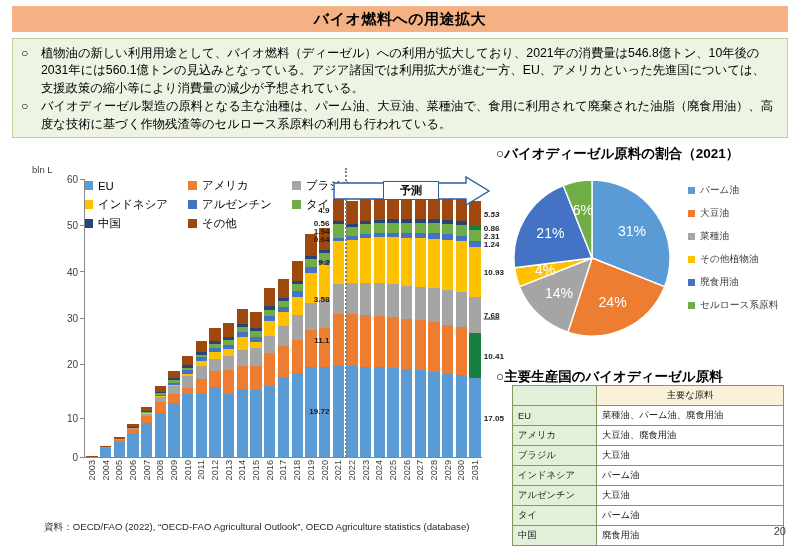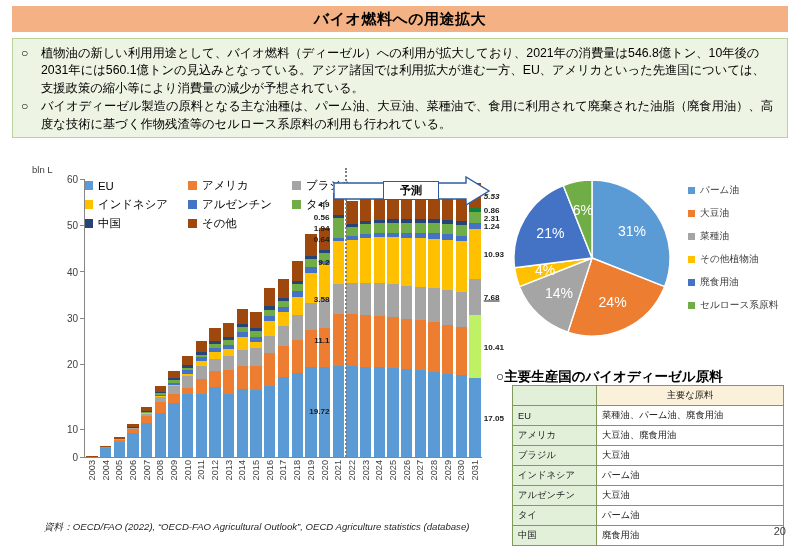--- a/index.html
+++ b/index.html
@@ -121,21 +121,21 @@
     text-align: left; font-weight: normal; height: 17px; color: #1a1a1a;
   }
   th.corner { background: #E2EFD9; width: 84px; }
   th.hd { background: #FBF0D9; text-align: center; font-weight: normal; }
   td.cty { background: #E2EFD9; width: 84px; }
   td.mat { background: #ffffff; }
 
   
   .source {
     position: absolute; left: 44px; top: 521px;
-    font-size: 9.6px; color: #262626; white-space: nowrap; font-style: italic;
+    font-size: 9.6px; color: #262626; white-space: nowrap;
   }
   .pageno {
     position: absolute; right: 14px; top: 525px;
     font-size: 11px; color: #404040;
   }
 </style>
 </head>
 <body>
 
 <div class="slide">
@@ -148,20 +148,21 @@
     <div class="lead-p">
       <span class="lead-mark">○</span>
       <span class="lead-txt">植物油の新しい利用用途として、バイオ燃料（ディーゼル）への利用が拡大しており、2021年の消費量は546.8億トン、10年後の2031年には560.1億トンの見込みとなっている。アジア諸国では利用拡大が進む一方、EU、アメリカといった先進国については、支援政策の縮小等により消費量の減少が予想されている。</span>
     </div>
     <div class="lead-p">
       <span class="lead-mark">○</span>
       <span class="lead-txt">バイオディーゼル製造の原料となる主な油種は、パーム油、大豆油、菜種油で、食用に利用されて廃棄された油脂（廃食用油）、高度な技術に基づく作物残渣等のセルロース系原料の利用も行われている。</span>
     </div>
   </div>
 
+  <div class="sec-h" id="h-pie">○バイオディーゼル原料の割合（2021）</div>
   <div class="sec-h" id="h-tbl">○主要生産国のバイオディーゼル原料</div>
 
   <div class="barchart">
     <div class="unit">bln L</div>
     <div class="legend" id="bar-legend">
         <div class="lg-item lg-w1">
           <span class="lg-sw" style="background: rgb(91, 155, 213);"></span>
           <span>EU</span>
         </div>
         <div class="lg-item lg-w2">
@@ -393,21 +394,21 @@
             <div class="seg" style="height: 90.35px; background: rgb(91, 155, 213);"></div>
             <div class="xlab">2020</div>
           </div>
           <div class="barcol">
             <div class="seg" style="height: 22.7033px; background: rgb(158, 72, 14); position: relative;">
               <div class="dlab" style="top: 50%;">4.9</div>
             </div>
             <div class="seg" style="height: 2.59467px; background: rgb(38, 68, 120); position: relative;">
               <div class="dlab" style="top: 50%;">0.56</div>
             </div>
-            <div class="seg" style="height: 20px; background: rgb(112, 173, 71); position: relative;">
+            <div class="seg" style="height: 14px; background: rgb(112, 173, 71); position: relative;">
               <div class="dlab" style="top: 50%;">1.94</div>
             </div>
             <div class="seg" style="height: 2.96533px; background: rgb(68, 114, 196); position: relative;">
               <div class="dlab" style="top: 50%;">0.64</div>
             </div>
             <div class="seg" style="height: 42.6267px; background: rgb(255, 192, 0); position: relative;">
               <div class="dlab" style="top: 50%;">9.2</div>
             </div>
             <div class="seg" style="height: 30.6727px; background: rgb(165, 165, 165); position: relative;">
               <div class="dlab" style="top: 50%;">3.58</div>
@@ -531,32 +532,32 @@
             </div>
             <div class="seg" style="height: 5.74533px; background: rgb(68, 114, 196); position: relative;">
               <div class="dlab rt" style="top: 50%;">1.24</div>
             </div>
             <div class="seg" style="height: 50.6423px; background: rgb(255, 192, 0); position: relative;">
               <div class="dlab rt" style="top: 50%;">10.93</div>
             </div>
             <div class="seg" style="height: 35.584px; background: rgb(165, 165, 165); position: relative;">
               <div class="dlab rt" style="top: 50%; text-decoration: underline;">7.68</div>
             </div>
-            <div class="seg" style="height: 63px; background: #bef264; position: relative;">
+            <div class="seg" style="height: 45px; background: #15803d; position: relative;">
               <div class="dlab rt" style="top: 50%;">10.41</div>
             </div>
             <div class="seg" style="height: 78.9983px; background: rgb(91, 155, 213); position: relative;">
               <div class="dlab rt" style="top: 50%;">17.05</div>
             </div>
             <div class="xlab">2031</div>
           </div>
         </div>
       <div class="divider" id="fc-divider" style="left: 65.5172%;"></div>
     <div class="ytick" style="bottom: 0px;">0</div>
-        <div class="ytick" style="bottom: 28px;">10</div>
+        <div class="ytick" style="bottom: 39px;">10</div>
         <div class="ytick" style="bottom: 92.6667px;">20</div>
         <div class="ytick" style="bottom: 139px;">30</div>
         <div class="ytick" style="bottom: 185.333px;">40</div>
         <div class="ytick" style="bottom: 231.667px;">50</div>
         <div class="ytick" style="bottom: 278px; text-align: right;">60</div>
       </div>
   </div>
 
   <div class="fcast">
     <svg width="158" height="30" viewBox="0 0 158 30" aria-hidden="true">

